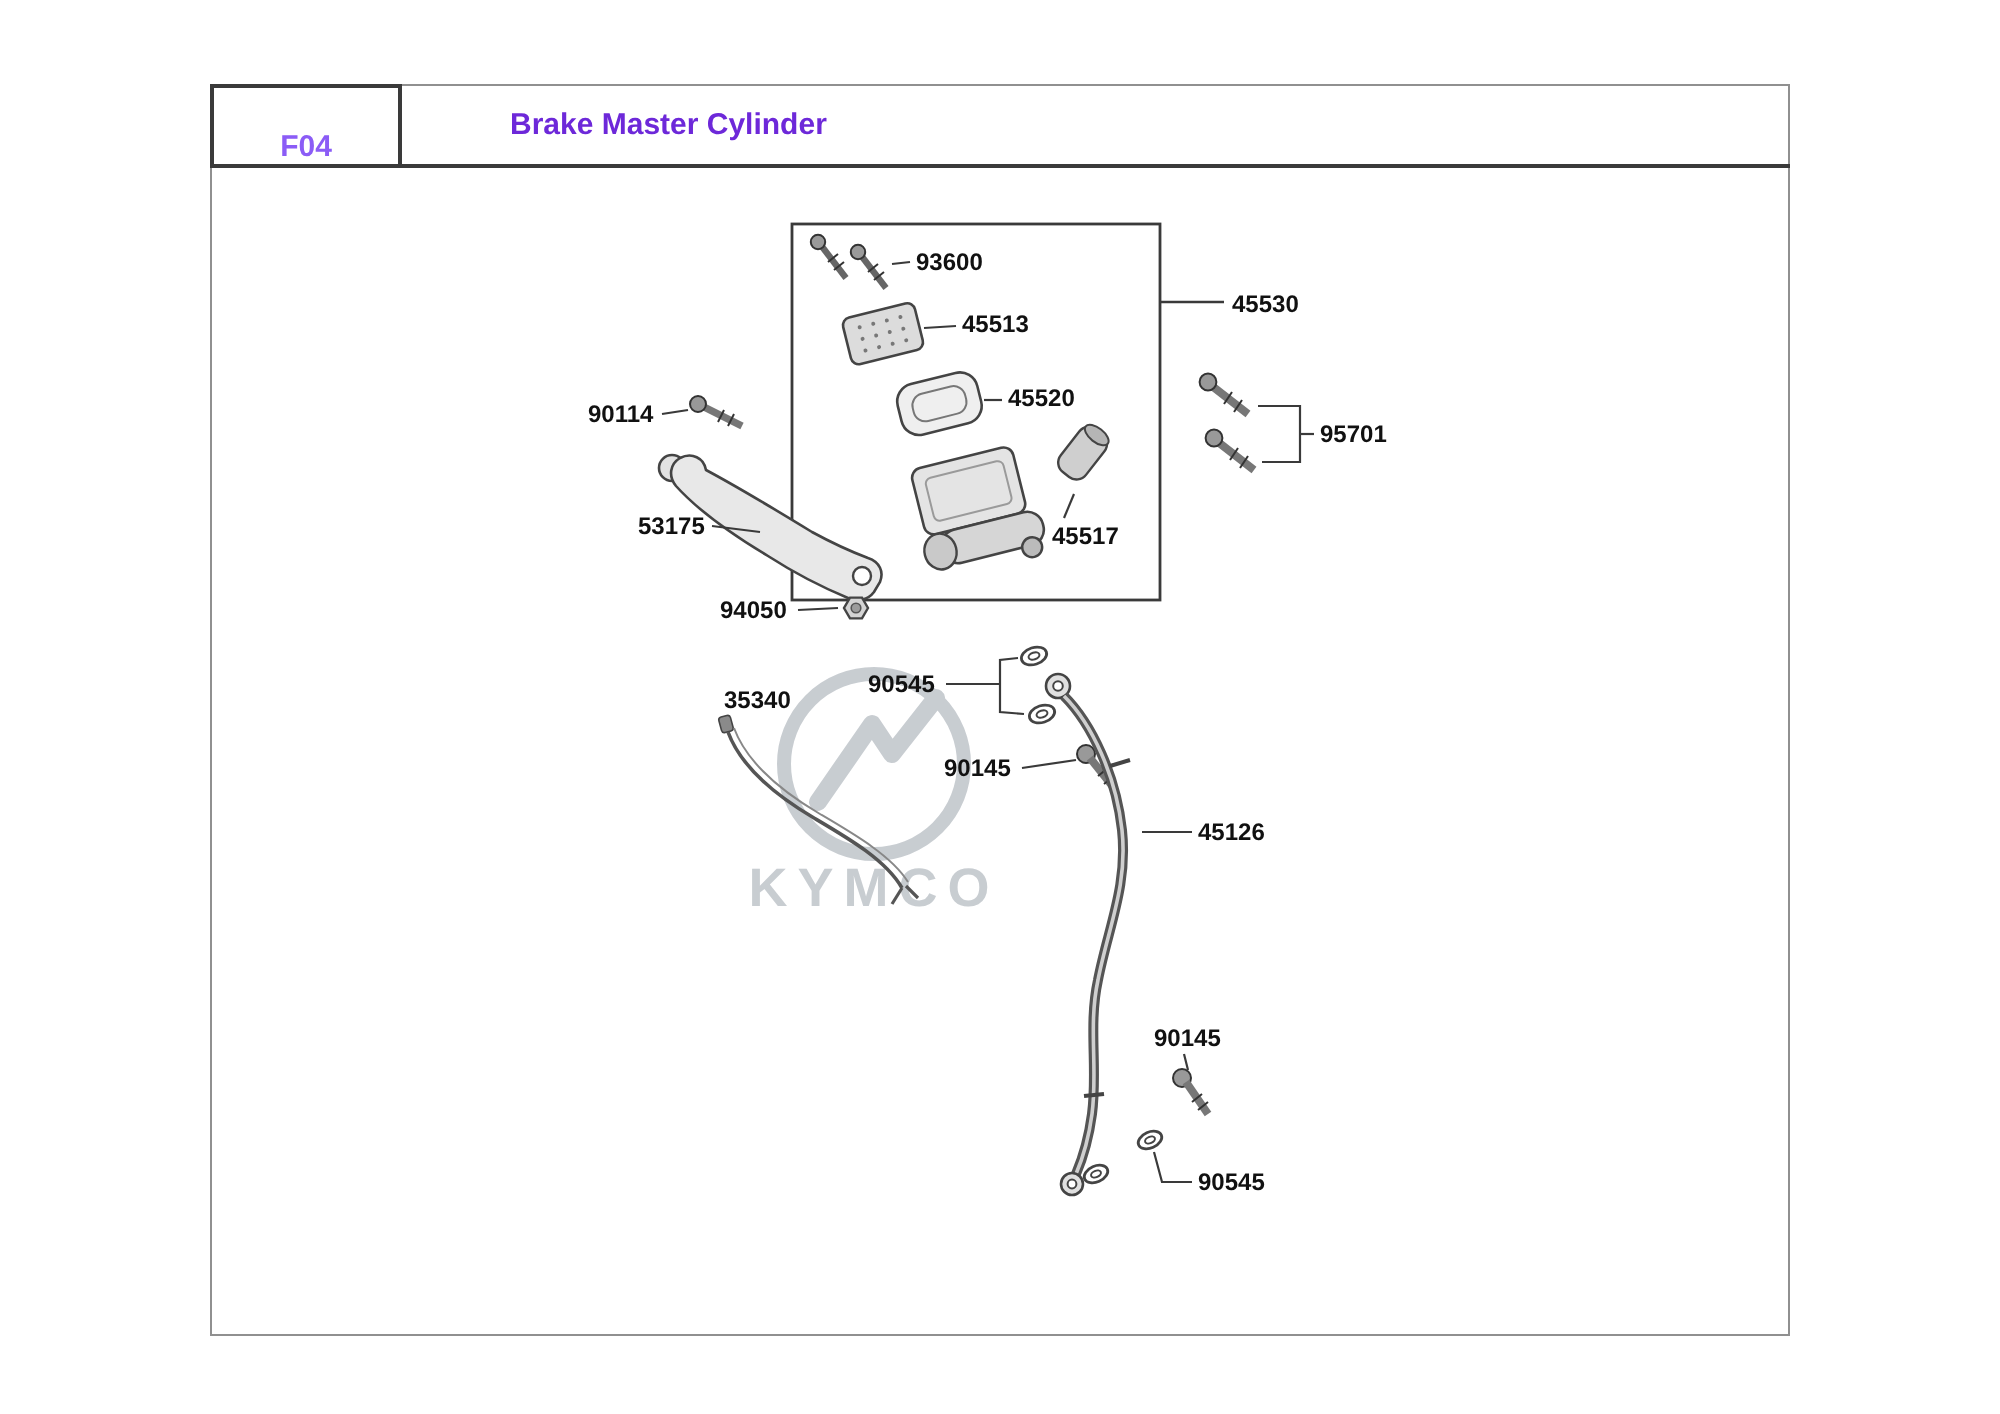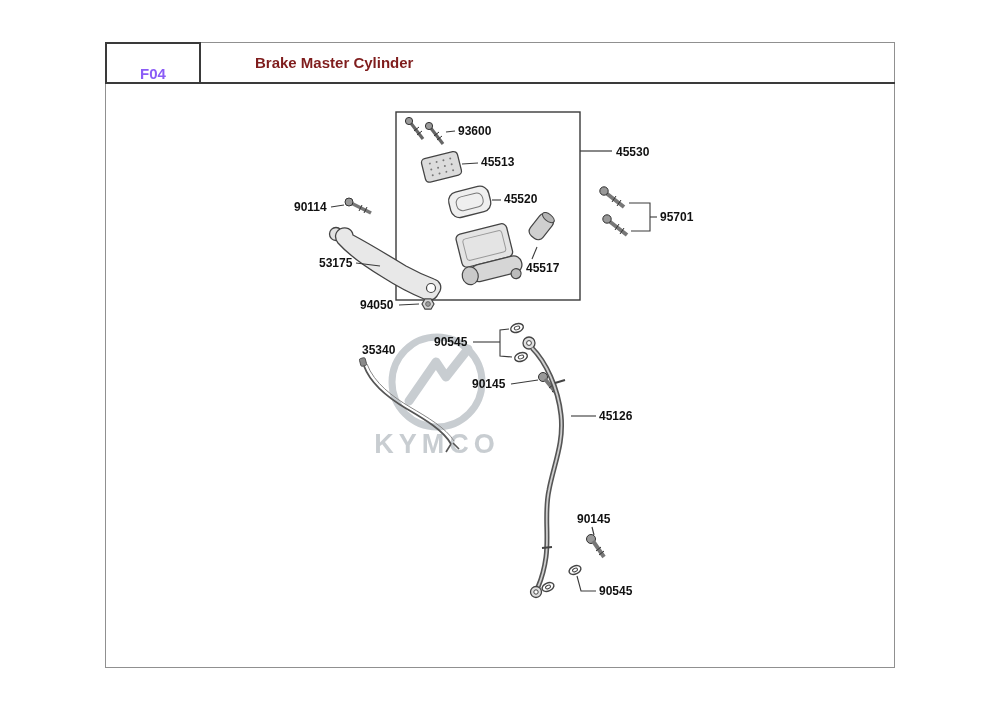--- a/index.html
+++ b/index.html
@@ -2,21 +2,21 @@
 <html><head>
 <meta charset="utf-8">
 <style>
   * { margin:0; padding:0; box-sizing:border-box; }
   html,body { width:1000px; height:707px; }
   body { background:#ffffff; font-family:"Liberation Sans", sans-serif; position:relative; overflow:hidden; }
   .page { position:absolute; inset:0; background:#ffffff; }
   .frame { position:absolute; left:105px; top:42px; width:790px; height:626px; border:1px solid #909090; background:#fff; }
   .code-box { position:absolute; left:105px; top:42px; width:96px; height:42px; border:2px solid #3a3a3a; background:#fff;
               display:flex; align-items:flex-end; justify-content:center; font-weight:bold; font-size:15px; color:#8b5cf6; }
-  .page-title { position:absolute; left:255px; top:42px; height:39px; line-height:42px; font-weight:bold; font-size:15px; color:#7f1d1d; }
+  .page-title { position:absolute; left:255px; top:42px; height:39px; line-height:42px; font-weight:bold; font-size:15px; color:#6d28d9; }
   .header-rule { position:absolute; left:105px; top:82px; width:790px; height:2px; background:#3a3a3a; }
   .diagram { position:absolute; left:0; top:0; }
   .plabel { font-family:"Liberation Sans", sans-serif; font-size:12px; font-weight:bold; fill:#111; }
   .wm-text { font-family:"Liberation Sans", sans-serif; font-size:27px; font-weight:bold; letter-spacing:5px; }
   .page-number { position:absolute; left:0; top:674px; width:1000px; text-align:center; font-weight:bold; font-size:12px; color:#1a1a1a; }
 </style>
 </head>
 <body>
 
 <div class="page">

